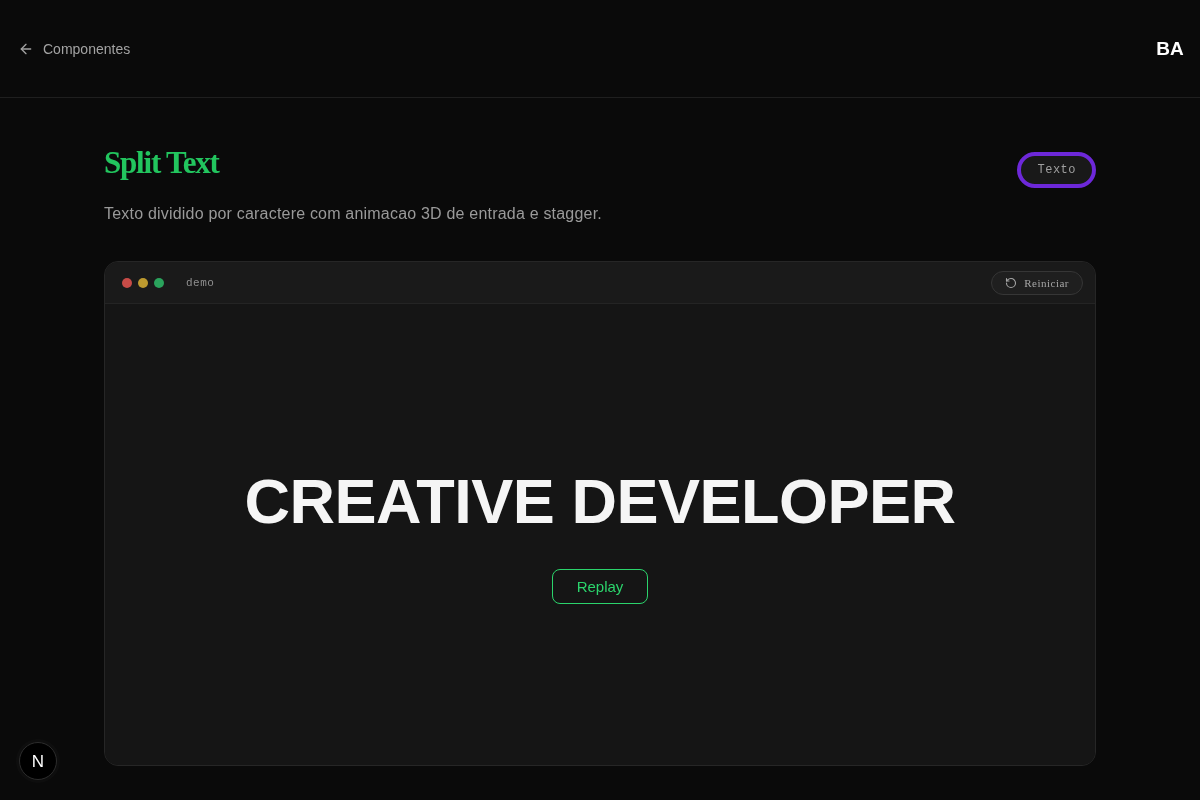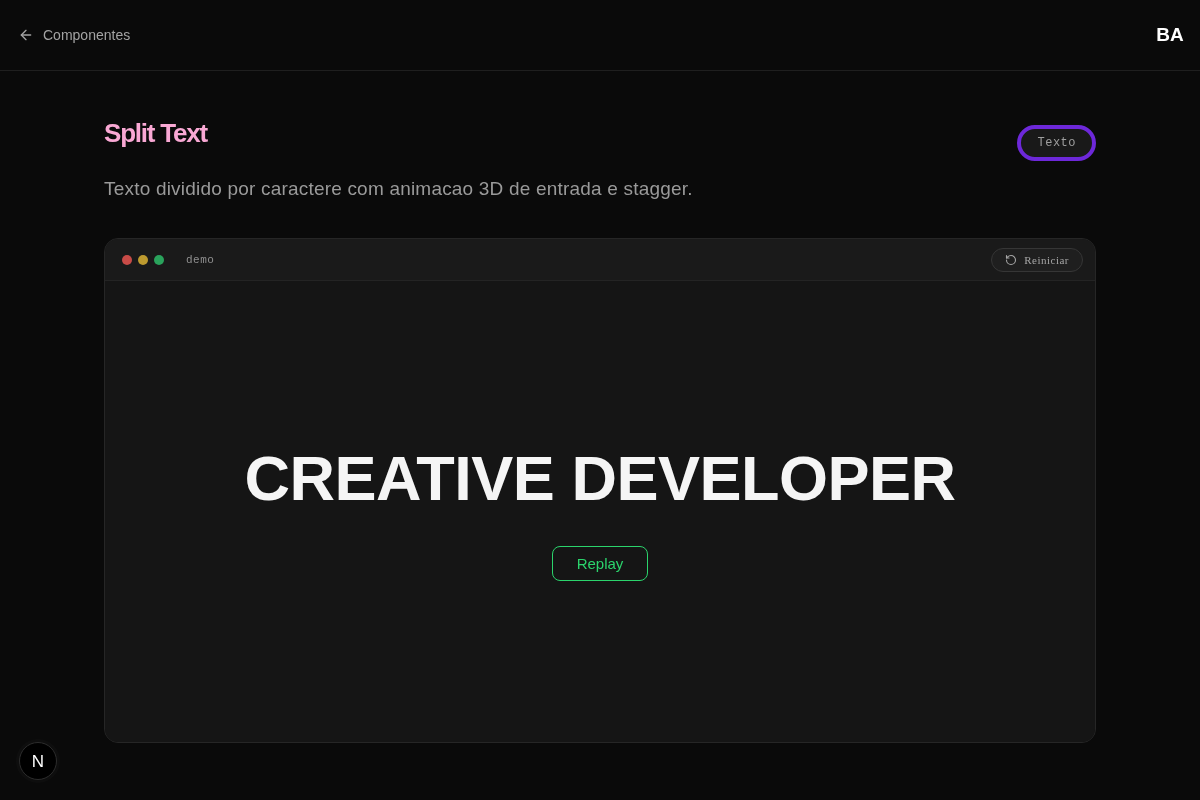--- a/index.html
+++ b/index.html
@@ -6,21 +6,21 @@
   html, body { width: 1200px; height: 800px; overflow: hidden; }
   body {
     background: #0a0a0a;
     font-family: "Liberation Sans", sans-serif;
     color: #f5f5f5;
     position: relative;
   }
 
   
   .navbar {
-    height: 71px;
+    height: 98px;
     display: flex;
     align-items: center;
     justify-content: space-between;
     padding: 0 16px 0 18px;
     border-bottom: 1px solid #1f1f1f;
     background: #0a0a0a;
   }
   .nav-left {
     display: flex;
     align-items: center;
@@ -43,40 +43,41 @@
     width: 992px;
     margin: 0 auto;
   }
   .title-row {
     margin-top: 49px;
     display: flex;
     align-items: flex-start;
     justify-content: space-between;
   }
   .page-title {
-    font-size: 26px;
+    font-size: 31px;
     line-height: 1;
     font-weight: 900;
     letter-spacing: -1.2px;
-    color: #f9a8d4;
+    color: #22c55e;
+    font-family: Liberation Serif, serif;
   }
   .badge {
     margin-top: 5px;
     padding: 7px 16px;
     border-radius: 999px;
     background: #191919;
     border: 4px solid #6d28d9;
     color: #9f9f9f;
     font-family: "Liberation Mono", monospace;
     font-size: 12px;
     letter-spacing: 0.5px;
   }
   .page-subtitle {
     margin-top: 17px;
-    font-size: 19px;
+    font-size: 16px;
     color: #9a9a9a;
     letter-spacing: 0.2px;
   }
 
   
   .demo-card {
     margin-top: 38px;
     height: 505px;
     border: 1px solid #262626;
     border-radius: 14px;

